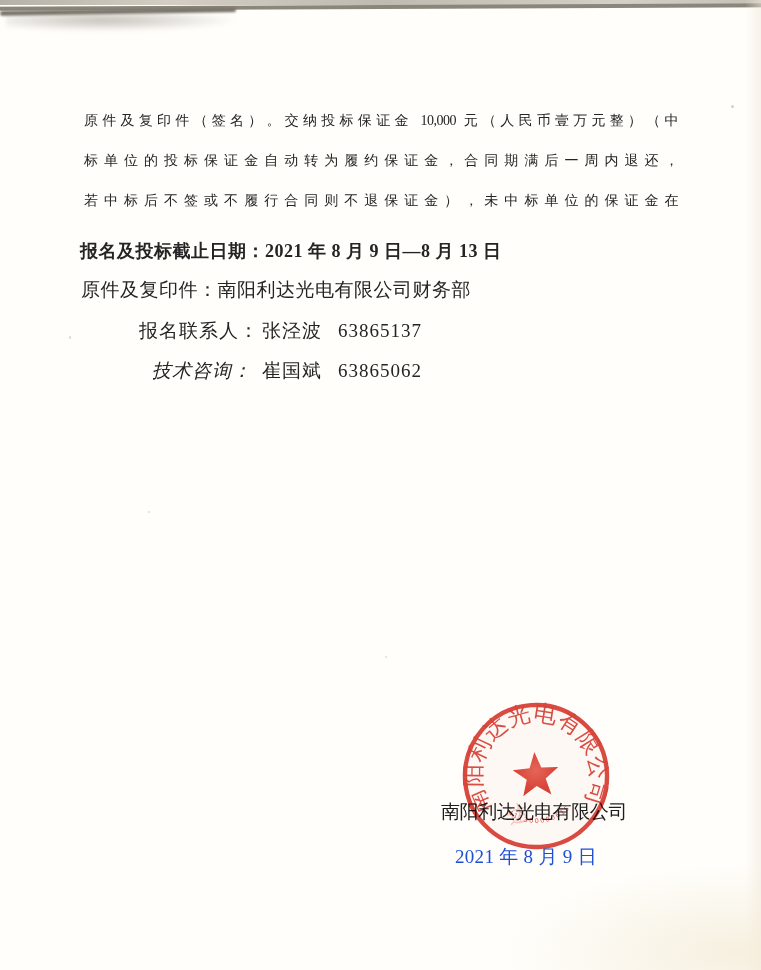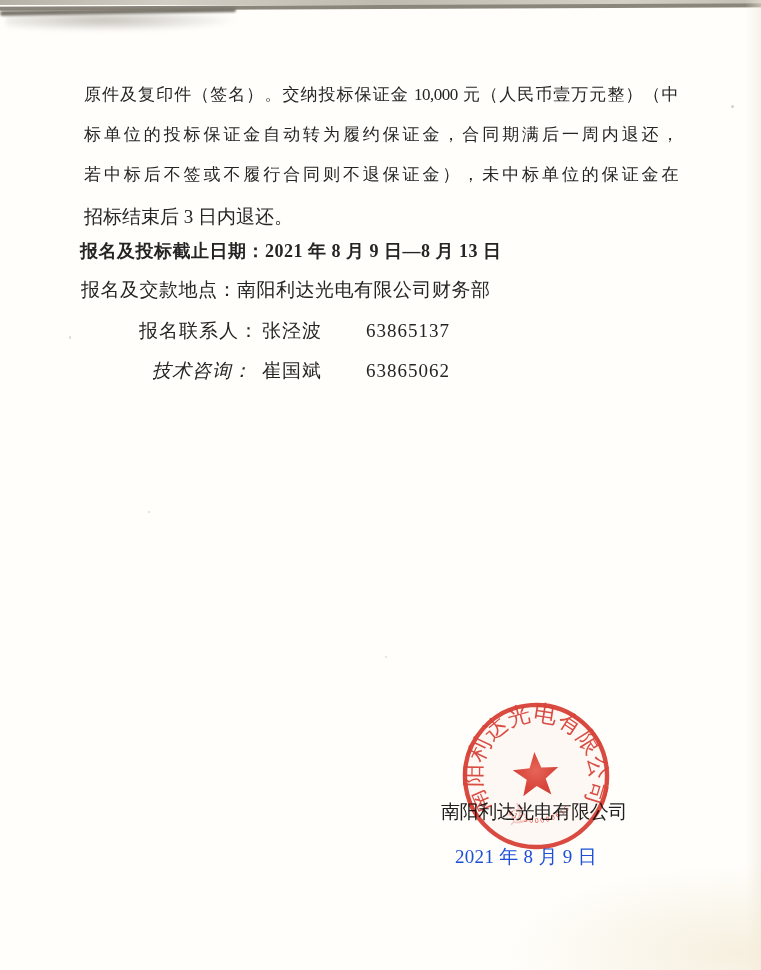--- a/index.html
+++ b/index.html
@@ -24,31 +24,31 @@
   .corner-tint { position:absolute; right:0; bottom:0; width:420px; height:170px;
     background:radial-gradient(ellipse 75% 70% at 95% 90%, rgba(244,236,216,0.8), rgba(244,236,216,0) 75%); }
   .speck { position:absolute; border-radius:50%; background:#b7b1a5; }
   .speck.s1 { left:731px; top:105px;  width:3px; height:3px; opacity:.6; }
   .speck.s2 { left:69px;  top:336px;  width:2px; height:3px; opacity:.5; }
   .speck.s3 { left:148px; top:511px;  width:2px; height:2px; opacity:.45; }
   .speck.s4 { left:385px; top:656px;  width:2px; height:2px; opacity:.4; }
 
   
   .tline { position:absolute; line-height:1.32; white-space:nowrap; }
-  .jline { position:absolute; left:84px; width:594px; font-size:17px;
+  .jline { position:absolute; left:84px; width:594px; font-size:14px;
     letter-spacing:-0.5px; line-height:1.32;
-    text-align:justify; text-align-last:justify; }
+    text-align:justify; text-align-last:justify;margin-top:28px; }
   .l1 { top:84px; }  .l2 { top:124px; } .l3 { top:164px; }
   .l4 { left:84px; top:204px; font-size:19px; }
   .l5 { left:80px; top:240px; font-size:18px; font-weight:bold; letter-spacing:0.5px; }
   .l6 { left:81px; top:277px; font-size:19px; letter-spacing:0.5px; }
   .contact { font-size:19px; letter-spacing:1px; }
   .c1 { top:318px; } .c2 { top:358px; }
   .clabel1 { left:139px; } .clabel2 { left:152px;font-style:italic; }
-  .cname  { left:262px; }  .cphone { left:366px; font-family:"Liberation Serif","DejaVu Serif",serif;text-align:center; }
+  .cname  { left:262px; }  .cphone { left:338px; font-family:"Liberation Serif","DejaVu Serif",serif;text-align:center; }
 
   
   .sig-company { position:absolute; left:441px; top:799px; font-size:19px;
     letter-spacing:-0.4px; color:#1d1d1d; white-space:nowrap; }
   .sig-date { position:absolute; left:455px; top:844px; font-size:19px;
     letter-spacing:0.3px; color:#1d4ed8; white-space:nowrap; }
 
   
   .seal { position:absolute; left:456px; top:696px; width:160px; height:160px;
     mix-blend-mode:multiply; transform:rotate(-4deg); opacity:0.93; }
@@ -65,24 +65,23 @@
   <div class="right-tint"></div>
   <div class="corner-tint"></div>
   <div class="speck s1"></div>
   <div class="speck s2"></div>
   <div class="speck s3"></div>
   <div class="speck s4"></div>
 
   <div class="jline l1">原件及复印件（签名）。交纳投标保证金 10,000 元（人民币壹万元整）（中</div>
   <div class="jline l3">若中标后不签或不履行合同则不退保证金），未中标单位的保证金在</div>
   <div class="jline l2">标单位的投标保证金自动转为履约保证金，合同期满后一周内退还，</div>
-  <div class="tline l4">招标结束后 3 日内退还。</div>
 
   <div class="tline l5">报名及投标截止日期：2021 年 8 月 9 日—8 月 13 日</div>
-  <div class="tline l6">报名及交款地点：南阳利达光电有限公司财务部</div>
+  <div class="tline l6">原件及复印件：南阳利达光电有限公司财务部</div>
 
   <span class="tline contact c1 clabel1">报名联系人：</span>
   <span class="tline contact c1 cname">张泾波</span>
   <span class="tline contact c1 cphone">63865137</span>
 
   <span class="tline contact c2 clabel2">技术咨询：</span>
   <span class="tline contact c2 cname">崔国斌</span>
   <span class="tline contact c2 cphone">63865062</span>
 
   <div class="sig-company">南阳利达光电有限公司</div>

